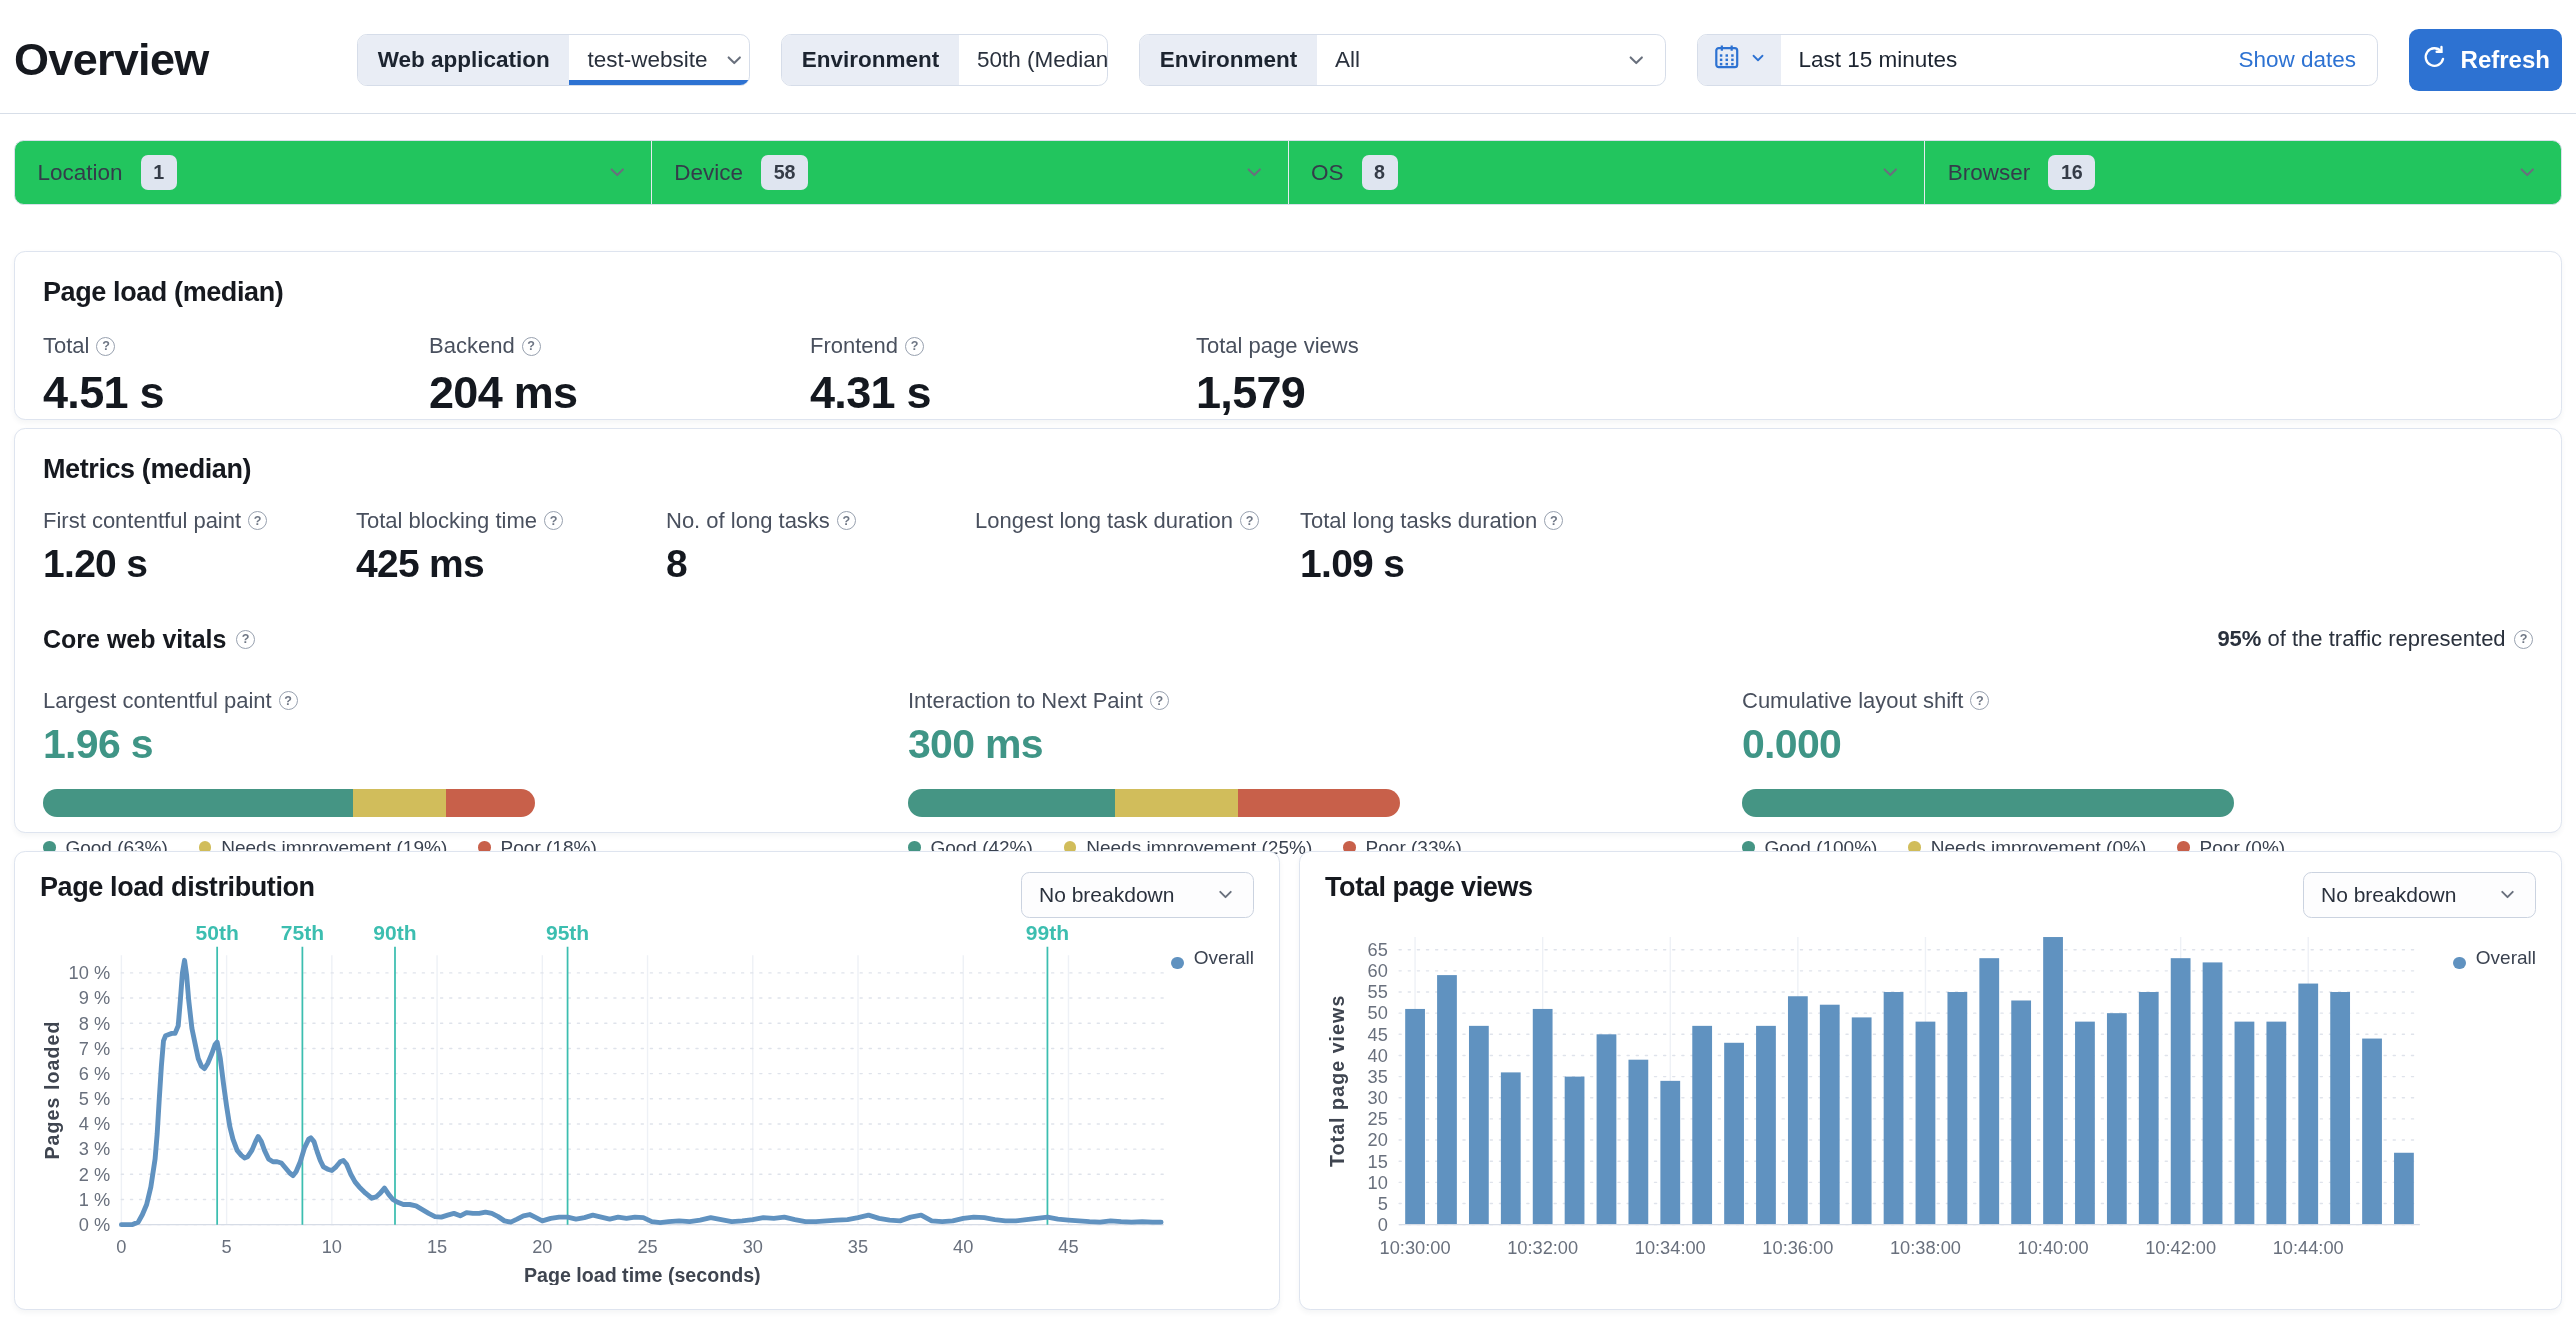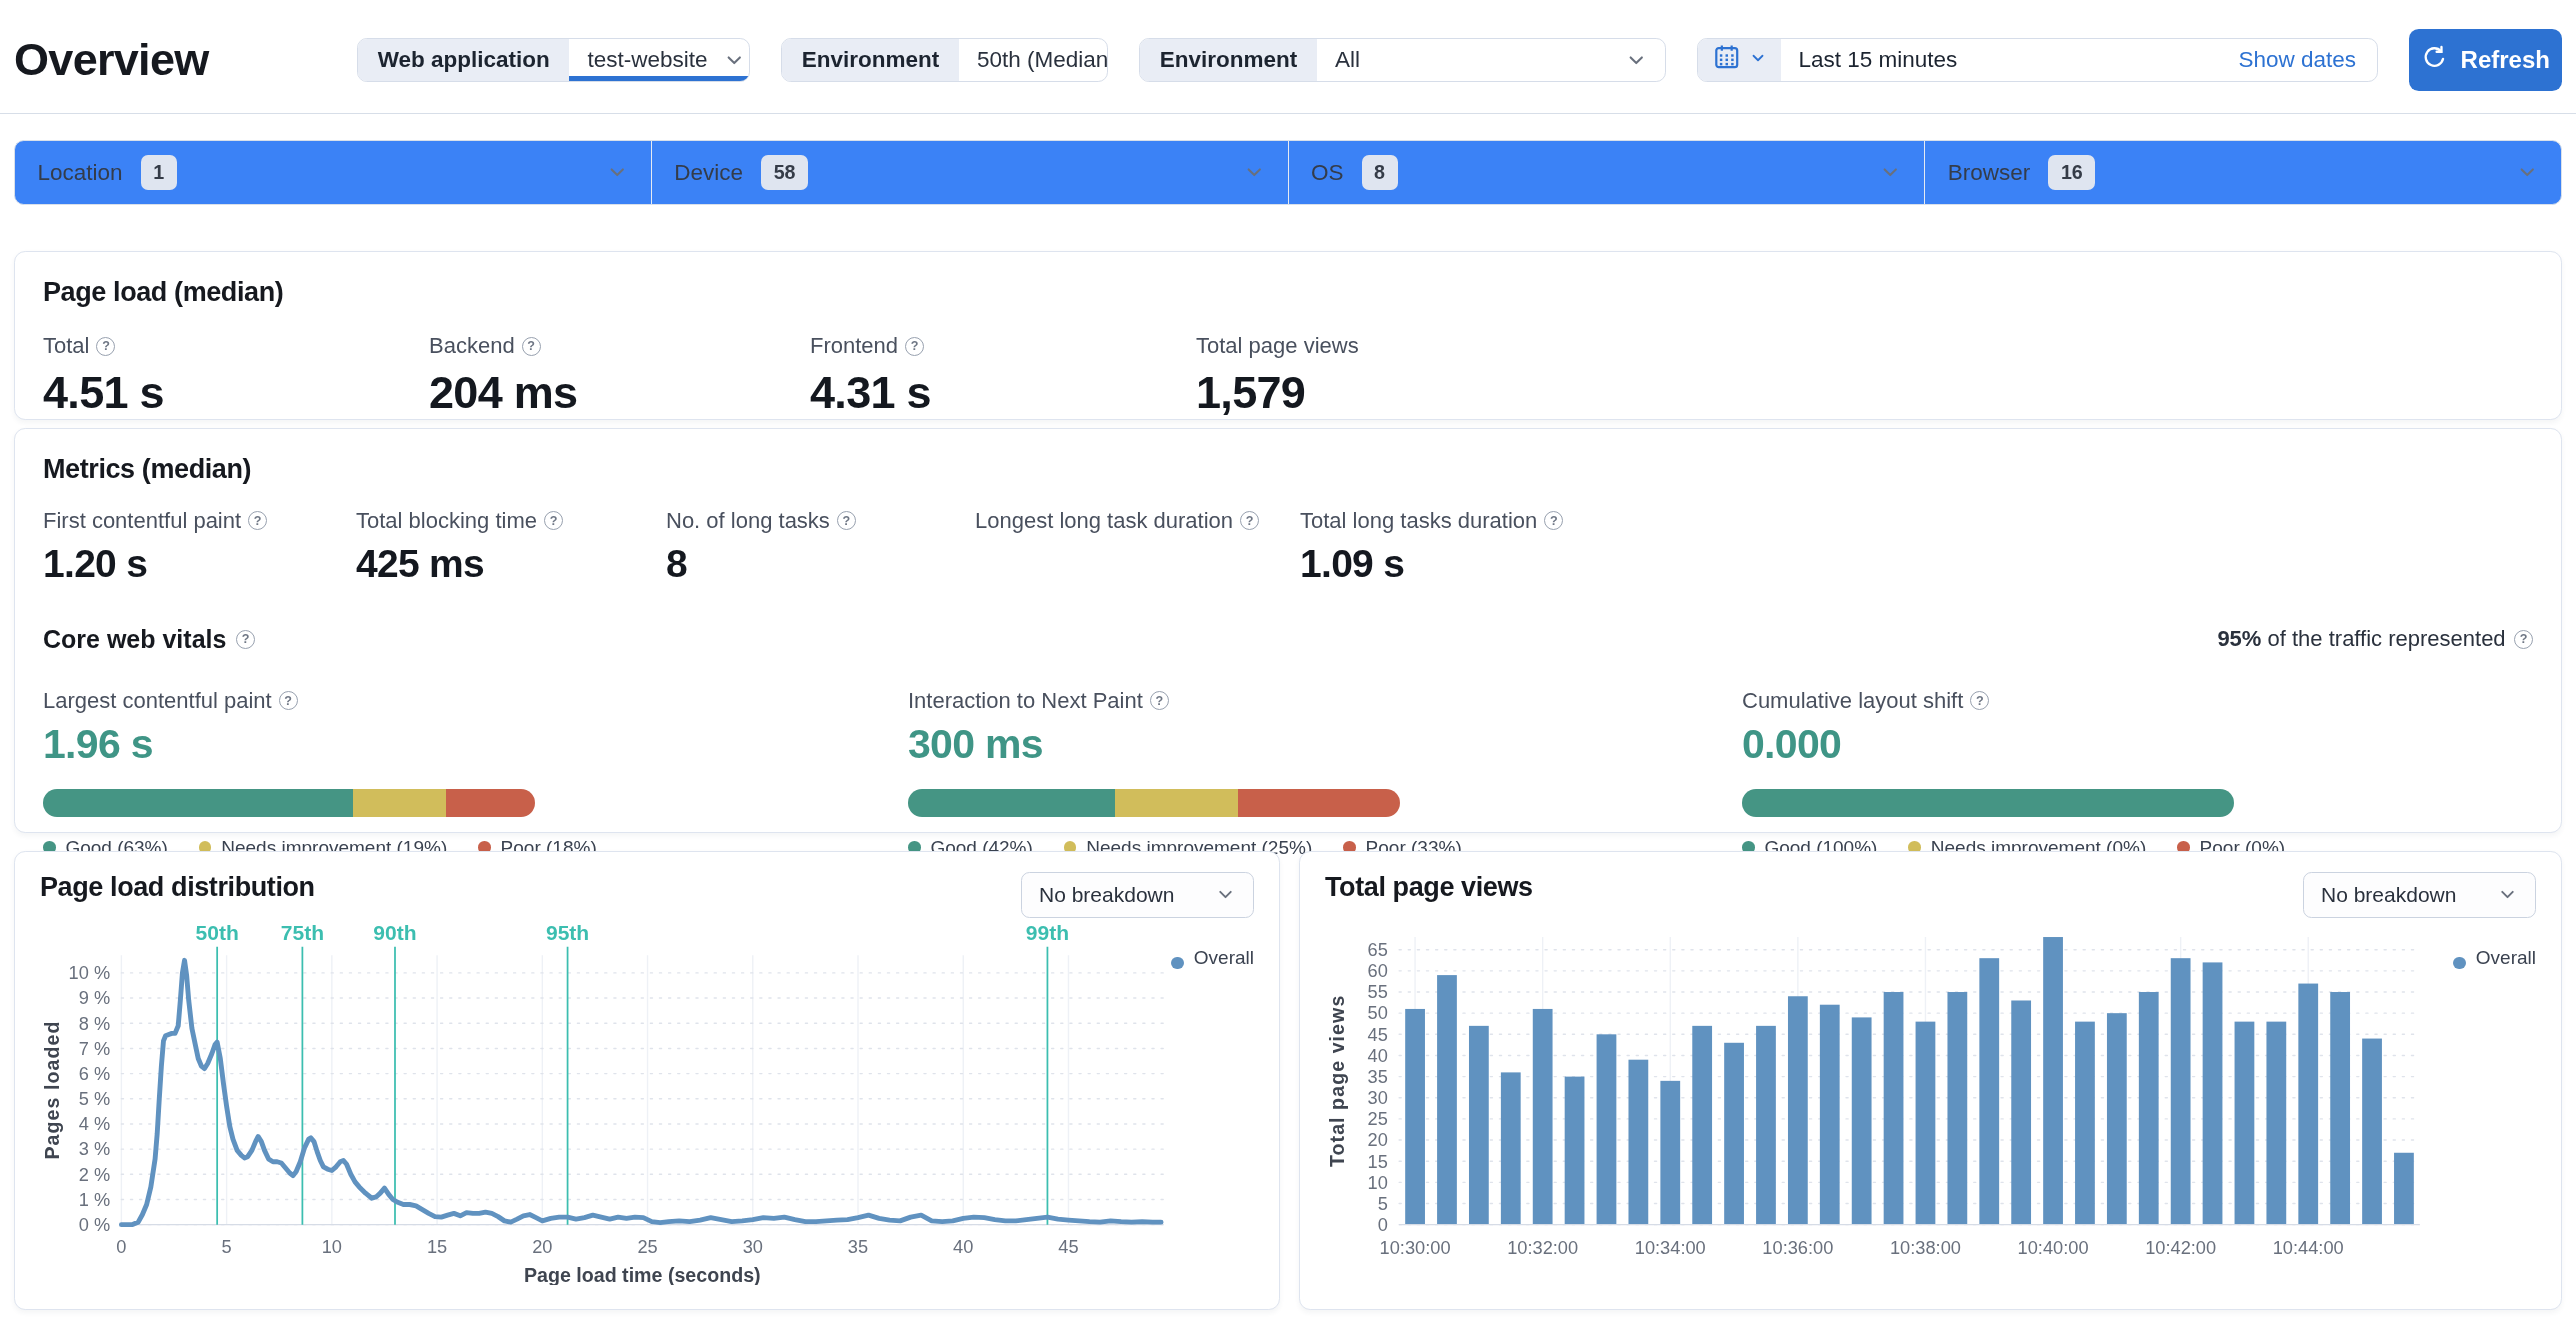--- a/index.html
+++ b/index.html
@@ -3,40 +3,40 @@
 <meta charset="utf-8">
 <style>
   * { margin:0; padding:0; box-sizing:border-box; }
   html,body { width:2576px; height:1317px; background:#fff; font-family:"Liberation Sans",sans-serif; color:#1C2430; overflow:hidden; }
   .page { position:relative; width:2576px; height:1317px; }
 
   
   .topbar { position:absolute; left:0; top:7px; width:100%; height:107px; border-bottom:1.4px solid #D7DEE8; display:flex; align-items:center; padding:0 14px; background:#fff; }
   .page-title { font-size:45px; font-weight:700; letter-spacing:-0.7px; color:#16191F; }
   .top-controls { margin-left:auto; display:flex; gap:31px; align-items:center; }
-  .control { height:44px; border:1.4px solid #D6DDE9; border-radius:9.8px; background:#fff; display:flex; overflow:hidden; font-size:22.5px; }
+  .control { height:52px; border:1.4px solid #D6DDE9; border-radius:9.8px; background:#fff; display:flex; overflow:hidden; font-size:22.5px; }
   .control-label { background:#E9EDF5; font-weight:600; display:flex; align-items:center; padding:0 19.7px; color:#1C2430; white-space:nowrap; }
   .control-value { display:flex; align-items:center; padding:0 18px; gap:15.5px; flex:1; white-space:nowrap; color:#2A313D; }
   .control-value.underline { box-shadow: inset 0 -4.9px 0 #2D72D2; }
   .chev { color:#69707D; display:inline-flex; margin-left:auto; }
   .ctl-app { width:393px; }
   .ctl-pct { width:327px; }
   .ctl-env { width:527px; }
   .datepicker { width:681px; }
   .dp-icon-seg { background:#E9EDF5; display:flex; align-items:center; gap:7px; padding:0 14px; color:#2D72D2; }
   .dp-value { flex:1; display:flex; align-items:center; padding:0 18px; color:#1C2430; }
   .dp-showdates { display:flex; align-items:center; padding:0 21px; color:#2D72D2; font-weight:500; cursor:pointer; }
   .btn-refresh { width:153px; height:62px; border:none; border-radius:9.8px; background:#2D72D2; color:#fff; font-size:24px; font-weight:600; display:flex; align-items:center; justify-content:center; gap:12.6px; cursor:pointer; font-family:inherit; }
 
   
   .filter-row { position:absolute; left:14px; right:14px; top:140px; height:65px; display:flex; gap:32px; }
   .searchbox { width:1285px; border:1.4px solid #D9E0EA; border-radius:9.8px; background:#FAFBFE; display:flex; align-items:center; padding:0 19.7px; gap:15.5px; color:#5A6472; }
   .searchbox input { border:none; outline:none; background:transparent; font-size:22.5px; flex:1; color:#343C4A; font-family:inherit; }
   .searchbox input::placeholder { color:#8B93A2; }
-  .filter-group { flex:1; border:1.4px solid #D9E0EA; border-radius:9.8px; background:#3b82f6; display:flex; overflow:hidden; }
+  .filter-group { flex:1; border:1.4px solid #D9E0EA; border-radius:9.8px; background:#22c55e; display:flex; overflow:hidden; }
   .fd { flex:1; display:flex; align-items:center; padding:0 22.5px; gap:18px; border-left:1.4px solid #E6EAF2; cursor:pointer; }
   .fd:first-child { border-left:none; }
   .fd-label { font-size:22.5px; color:#343C4A; }
   .fd-badge { background:#DFE5F0; border-radius:7px; padding:5.6px 12.6px; font-size:19.7px; font-weight:700; color:#353C48; }
 
   
   .panel { position:absolute; background:#fff; border:1.4px solid #DEE4EF; border-radius:11.2px; box-shadow:0 2.1px 5.6px rgba(46,57,82,0.05); }
   .p1 { left:14px; right:14px; top:251px; height:169px; padding:25px 28px; }
   .p2 { left:14px; right:14px; top:428px; height:405px; padding:25px 28px; }
   .p3 { left:14px; top:851px; width:1266px; height:459px; padding:19.7px 25px; }

